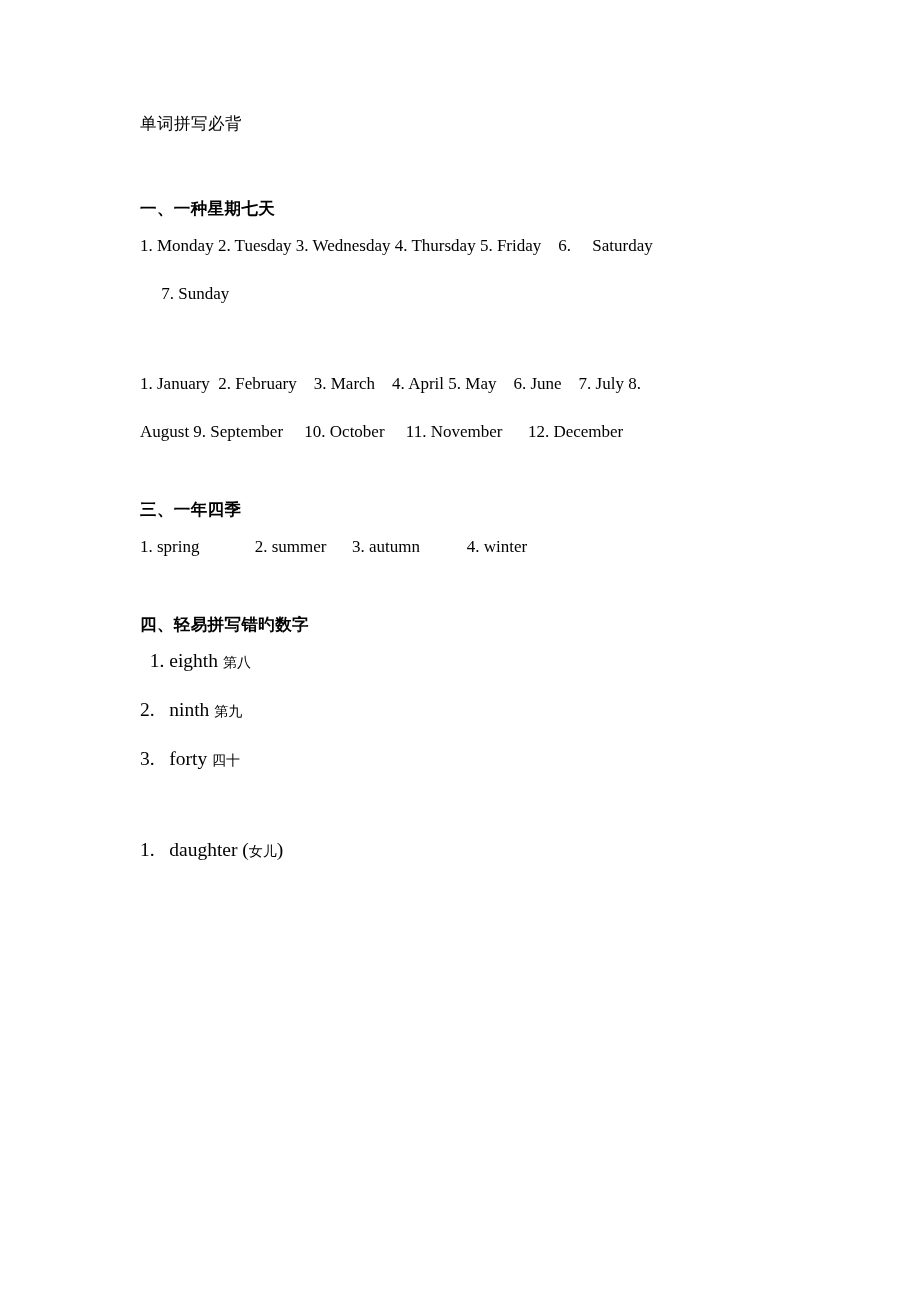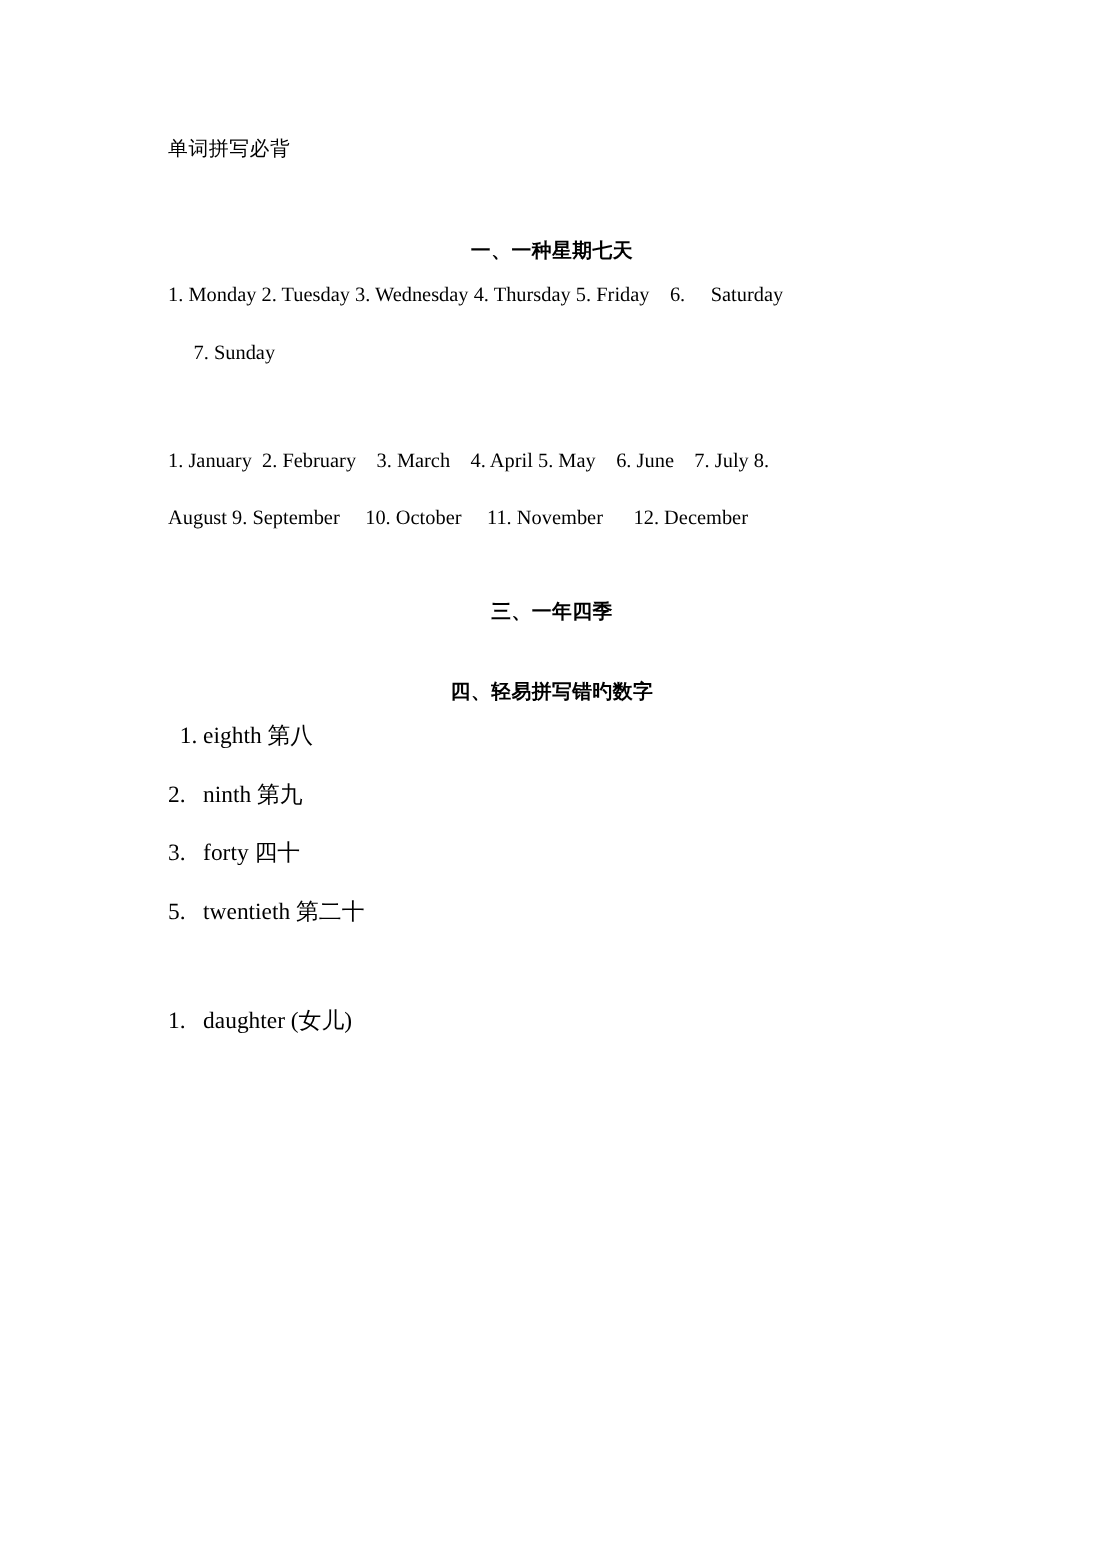--- a/index.html
+++ b/index.html
@@ -32,32 +32,31 @@
   .spacer-lg { height: 62px; }
   .spacer-md { height: 42px; }
 
   .section-head {
     font-family: "DejaVu Sans", sans-serif;
     font-size: 16.5px;
     font-weight: bold;
     letter-spacing: 0.4px;
     margin: 0;
     line-height: 1.5;
-    text-align: center;
   }
   .body-line {
     font-family: "Liberation Serif", serif;
     font-size: 17px;
     line-height: 48px;
     white-space: pre;
     margin: 0;
   }
   .cn-inline {
     font-family: "DejaVu Sans", sans-serif;
-    font-size: 19px;
+    font-size: 14px;
   }
   .num-item {
     font-family: "Liberation Serif", serif;
     font-size: 19.5px;
     line-height: 48px;
     white-space: pre;
     margin: 0;
   }
 </style>
 </head>
@@ -74,26 +73,26 @@
   <div class="body-line">     7. Sunday</div>
 
   <div class="spacer-md"></div>
 
   <div class="body-line">1. January  2. February    3. March    4. April 5. May    6. June    7. July 8.</div>
   <div class="body-line">August 9. September     10. October     11. November      12. December</div>
 
   <div class="spacer-md"></div>
 
   <div class="section-head">三、一年四季</div>
+  <div class="body-line">1. spring             2. summer      3. autumn           4. winter</div>
 
   <div class="spacer-md"></div>
 
   <div class="section-head">四、轻易拼写错旳数字</div>
   <div class="num-item"><span>  1.</span><span> eighth </span><span class="cn-inline">第八</span></div>
   <div class="num-item"><span>2.</span><span>   ninth </span><span class="cn-inline">第九</span></div>
   <div class="num-item"><span>3.</span><span>   forty </span><span class="cn-inline">四十</span></div>
-  <div class="num-item"><span>5.</span><span>   twentieth </span><span class="cn-inline">第二十</span></div>
 
   <div class="spacer-md"></div>
 
   <div class="num-item"><span>1.</span><span>   daughter (</span><span class="cn-inline">女儿</span><span>)</span></div>
 
 </div>
 
 </body></html>

